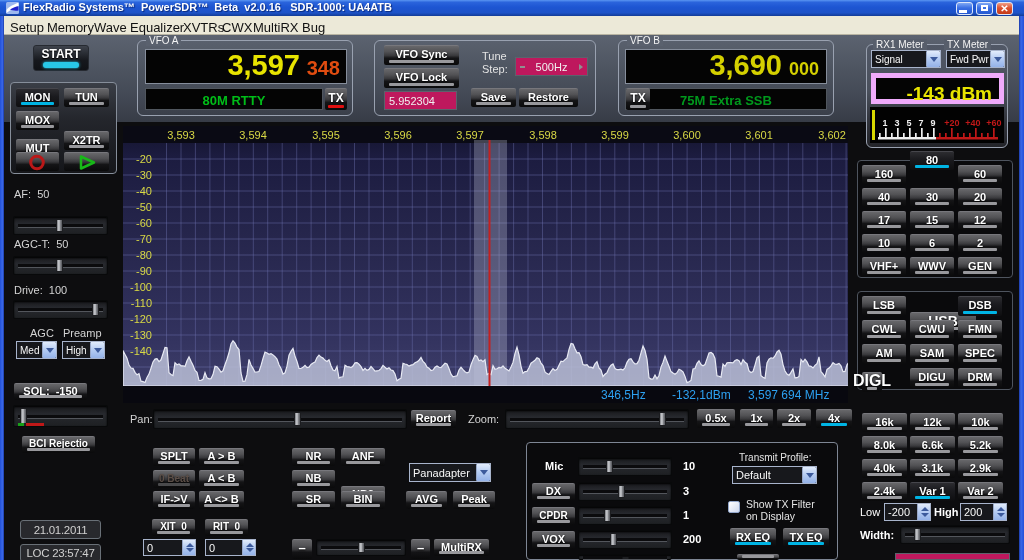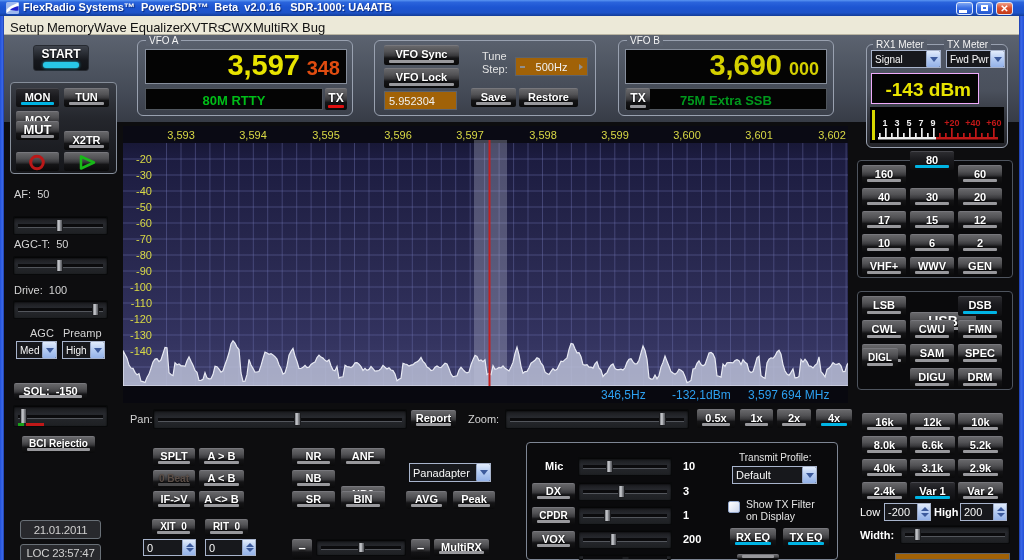--- a/index.html
+++ b/index.html
@@ -25,21 +25,21 @@
 .b{position:absolute;background:linear-gradient(180deg,#67676a 0%,#525255 30%,#39393c 50%,#141416 64%,#0a0a0b 100%);border-top:1px solid #77777c;border-radius:2px;display:flex;align-items:center;justify-content:center}
 .b span{color:#fff;font-weight:bold;text-shadow:0 1px 2px #000;margin-bottom:3px;white-space:nowrap}
 .b i{position:absolute;bottom:2px;left:5px;right:5px;height:3px;background:#98989c;border-radius:1px}
 .b.on{background:linear-gradient(180deg,#2c2c30 0%,#1b1b1f 40%,#0e0e10 100%);border-top:1px solid #46464c}
 .b.on i{background:#00b4e4}
 .b.dis span{color:#5c4f48}
 .b.dis i{background:#4a4a4c}
 .sl{position:absolute;background:linear-gradient(180deg,#17181b,#27292e 40%,#1e2023);border:1px solid #08090a;border-radius:2px;box-shadow:inset 0 1px 2px #000}
 .sl .gr{position:absolute;left:4px;right:4px;height:4px;background:#0b0b0d;border-bottom:1px solid #53565c}
 .sl .th{position:absolute;width:7px;background:linear-gradient(90deg,#77797e,#d6d8dc 40%,#8e9095 60%,#55575c);border:1px solid #1c1d20;border-radius:1px}
-.tb{position:absolute;background:#a16207;border:1px solid #5c626c;display:flex;align-items:center}
+.tb{position:absolute;background:#be185d;border:1px solid #5c626c;display:flex;align-items:center}
 .tb span{color:#f0f0f0;font-size:11px}
 .dd{position:absolute;background:#17181c;border:1px solid #a8b4cc;display:flex;align-items:center}
 .dd span{color:#f8f8f8;padding-left:3px;white-space:nowrap;overflow:hidden}
 .dd .da{position:absolute;right:0;top:0;bottom:0;width:14px;background:linear-gradient(180deg,#e2ecfc,#b4cbf2 50%,#94b2e8);border-left:1px solid #98a8c8;border-radius:1px}
 .dd .ch{position:absolute;left:3px;top:6px;width:0;height:0;border-left:4px solid transparent;border-right:4px solid transparent;border-top:5px solid #3c5a9c}
 .sp{position:absolute;background:#17181c;border:1px solid #a8b4cc;display:flex;align-items:center}
 .sp span{color:#f8f8f8;font-size:11px;padding-left:3px}
 .sp .sa{position:absolute;right:0;top:0;bottom:0;width:13px;background:linear-gradient(180deg,#e2ecfc,#b4cbf2 50%,#94b2e8);border-left:1px solid #98a8c8}
 .sp .u{position:absolute;left:2.5px;top:3px;width:0;height:0;border-left:4px solid transparent;border-right:4px solid transparent;border-bottom:4px solid #3c5a9c}
 .sp .d{position:absolute;left:2.5px;bottom:3px;width:0;height:0;border-left:4px solid transparent;border-right:4px solid transparent;border-top:4px solid #3c5a9c}
@@ -91,21 +91,21 @@
       <i></i>
     </div>
 <div class="b" style="left:64px;top:88px;width:45px;height:19px;font-size:11px">
       <span>TUN</span>
       <i></i>
     </div>
 <div class="b" style="left:16px;top:111px;width:43px;height:19px;font-size:11px">
       <span>MOX</span>
       <i></i>
     </div>
-<div class="b" style="left:16px;top:121px;width:43px;height:19px;font-size:13px">
+<div class="b" style="left:16px;top:139px;width:43px;height:19px;font-size:11px">
       <span>MUT</span>
       <i></i>
     </div>
 <div class="b" style="left:64px;top:131px;width:45px;height:19px;font-size:11px">
       <span>X2TR</span>
       <i></i>
     </div>
 <div class="b" style="left:16px;top:152px;width:43px;height:19px">
       <svg width="43" height="19">
         <circle cx="21" cy="9.5" r="6.3" fill="none" stroke="#bb1818" stroke-width="3"></circle>
@@ -179,21 +179,21 @@
       <div class="da">
         <div class="ch"></div>
       </div>
     </div>
 <div class="dd" style="left:946px;top:50px;width:59px;height:18px">
       <span style="font-size:10px">Fwd Pwr</span>
       <div class="da">
         <div class="ch"></div>
       </div>
     </div>
-<div class="lcd" style="left:871px;top:73px;width:108px;height:31px;border:1px solid #f0abfc">
+<div class="lcd" style="left:871px;top:73px;width:133px;height:31px;border:5px solid #f0abfc">
       <span style="position:absolute;right:7px;top:5px;font-size:19px;font-weight:bold;color:#e8e400">-143 dBm</span>
     </div>
 <svg width="134" height="36" style="position:absolute;left:870px;top:107px">
 <rect width="134" height="36" fill="#020202"></rect>
 <rect x="2" y="3" width="3" height="30" fill="#d8d800"></rect>
 <text x="15" y="19" text-anchor="middle" fill="#f0f0f0" font-size="9" font-weight="bold" font-family="Liberation Sans">1</text>
       <text x="27" y="19" text-anchor="middle" fill="#f0f0f0" font-size="9" font-weight="bold" font-family="Liberation Sans">3</text>
       <text x="39" y="19" text-anchor="middle" fill="#f0f0f0" font-size="9" font-weight="bold" font-family="Liberation Sans">5</text>
       <text x="51" y="19" text-anchor="middle" fill="#f0f0f0" font-size="9" font-weight="bold" font-family="Liberation Sans">7</text>
       <text x="63" y="19" text-anchor="middle" fill="#f0f0f0" font-size="9" font-weight="bold" font-family="Liberation Sans">9</text>
@@ -657,21 +657,21 @@
       <i></i>
     </div>
 <div class="b" style="left:910px;top:344px;width:44px;height:20px;font-size:11px">
       <span>SAM</span>
       <i></i>
     </div>
 <div class="b" style="left:958px;top:344px;width:44px;height:20px;font-size:11px">
       <span>SPEC</span>
       <i></i>
     </div>
-<div class="b" style="left:862px;top:348px;width:36px;height:20px;font-size:10px">
+<div class="b" style="left:862px;top:372px;width:20px;height:20px;font-size:16px">
       <span>DIGL</span>
       <i></i>
     </div>
 <div class="b" style="left:910px;top:368px;width:44px;height:20px;font-size:11px">
       <span>DIGU</span>
       <i></i>
     </div>
 <div class="b" style="left:958px;top:368px;width:44px;height:20px;font-size:11px">
       <span>DRM</span>
       <i></i>

